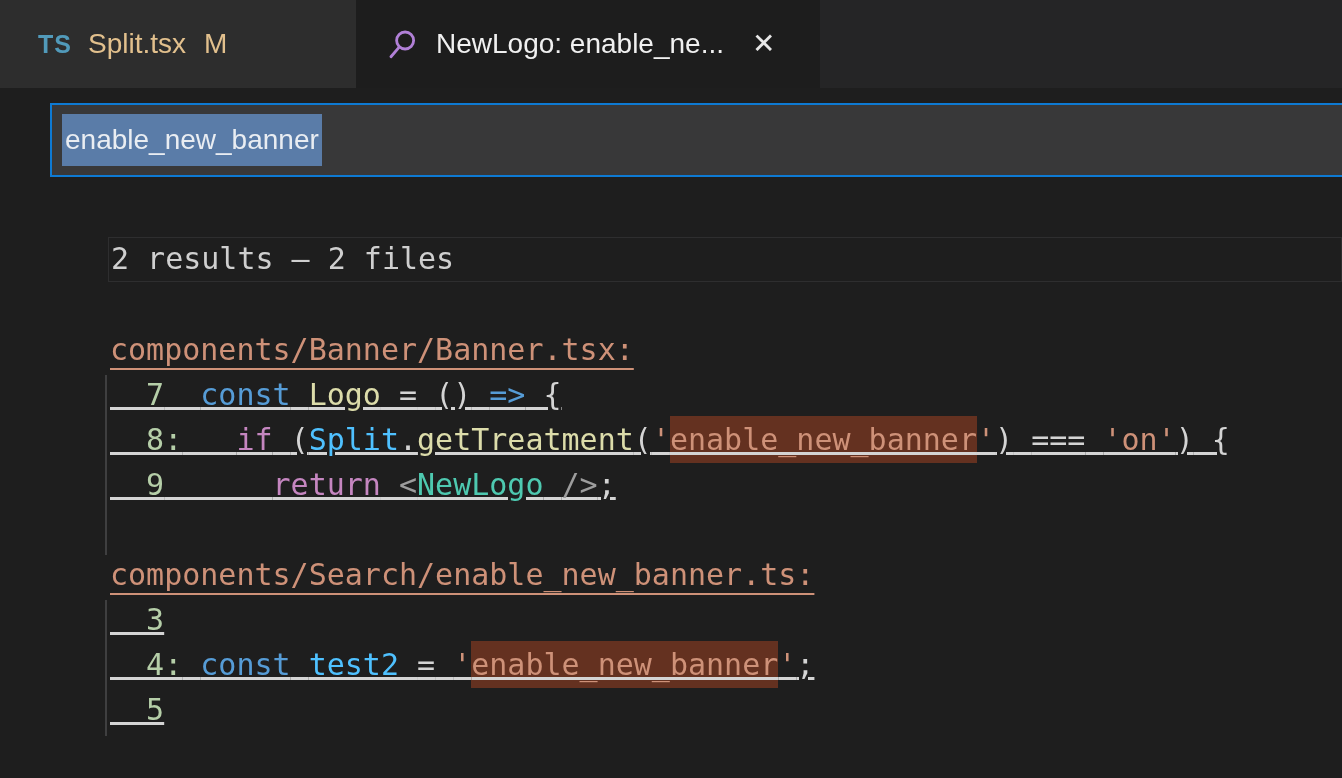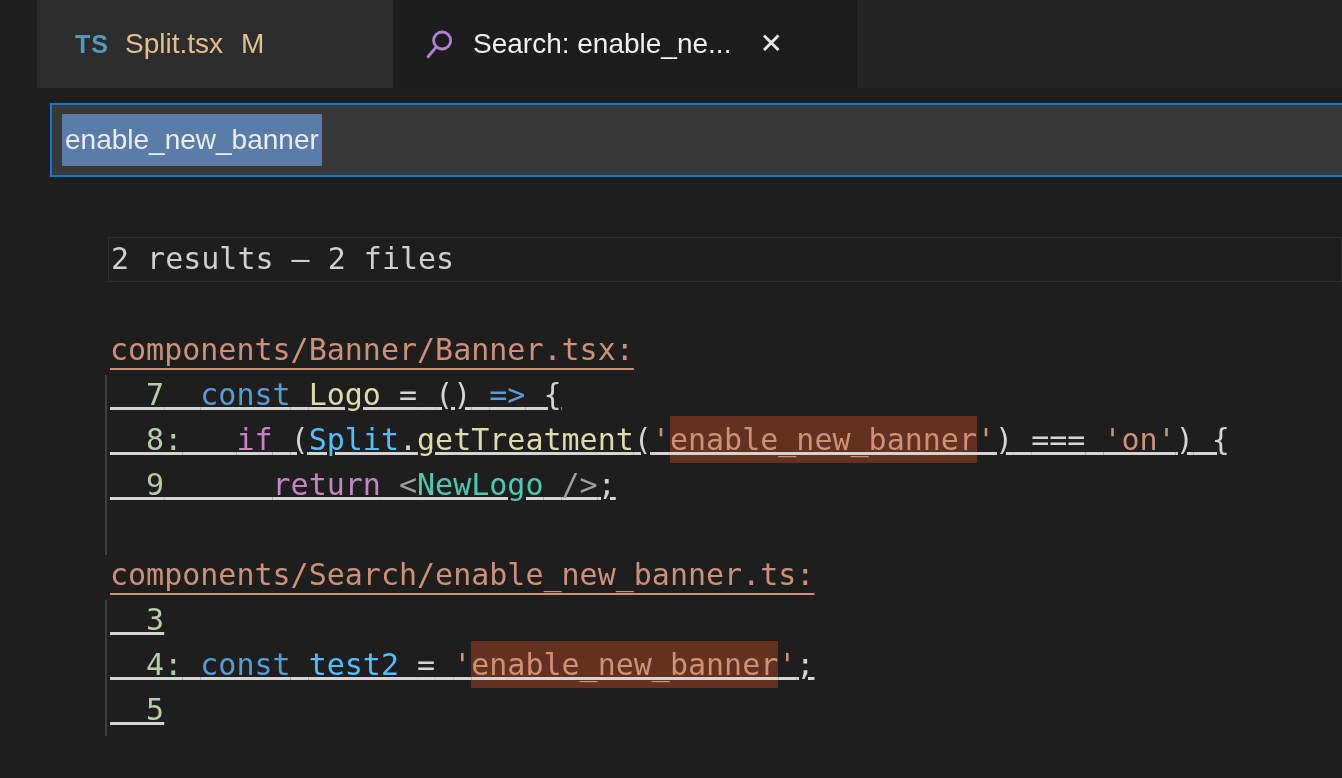--- a/index.html
+++ b/index.html
@@ -6,21 +6,20 @@
   html,body { width:1342px; height:778px; overflow:hidden; }
   body {
     background: var(--editor_bg);
     font-family: "Liberation Sans", sans-serif;
   }
 
   
   .tabbar {
     display:flex; height:88px; background: var(--tabbar_bg);
     align-items:stretch;
-    margin-left:37px;
   }
   .tab {
     display:flex; align-items:center; height:100%;
     font-size:28px; cursor:pointer; flex:0 0 auto;
   }
   .tab.inactive { background: var(--tab_inactive_bg); width:356px; padding-left:38px; }
   .tab.active   { background: var(--tab_active_bg);   width:464px; padding-left:30px; }
   .tab-rest { flex:1 1 auto; background: var(--tabbar_bg); }
 
   .ts-icon {
@@ -87,21 +86,21 @@
   <div class="tab inactive">
     <span class="ts-icon">TS</span>
     <span class="tab-label-mod">Split.tsx</span>
     <span class="tab-badge">M</span>
   </div>
   <div class="tab active">
     <svg class="search-glyph" viewBox="0 0 24 24" fill="none">
       <circle cx="13.5" cy="9.5" r="6" stroke="#B180D7" stroke-width="2"></circle>
       <line x1="9" y1="14.5" x2="3.5" y2="21" stroke="#B180D7" stroke-width="2" stroke-linecap="round"></line>
     </svg>
-    <span class="tab-label-active">Search: enable_ne...</span>
+    <span class="tab-label-active">NewLogo: enable_ne...</span>
     <span class="close-x">✕</span>
   </div>
   <div class="tab-rest"></div>
 </div>
 
 <div class="query-row">
   <div class="query-input">
     <span class="query-selection">enable_new_banner</span>
   </div>
 </div>

